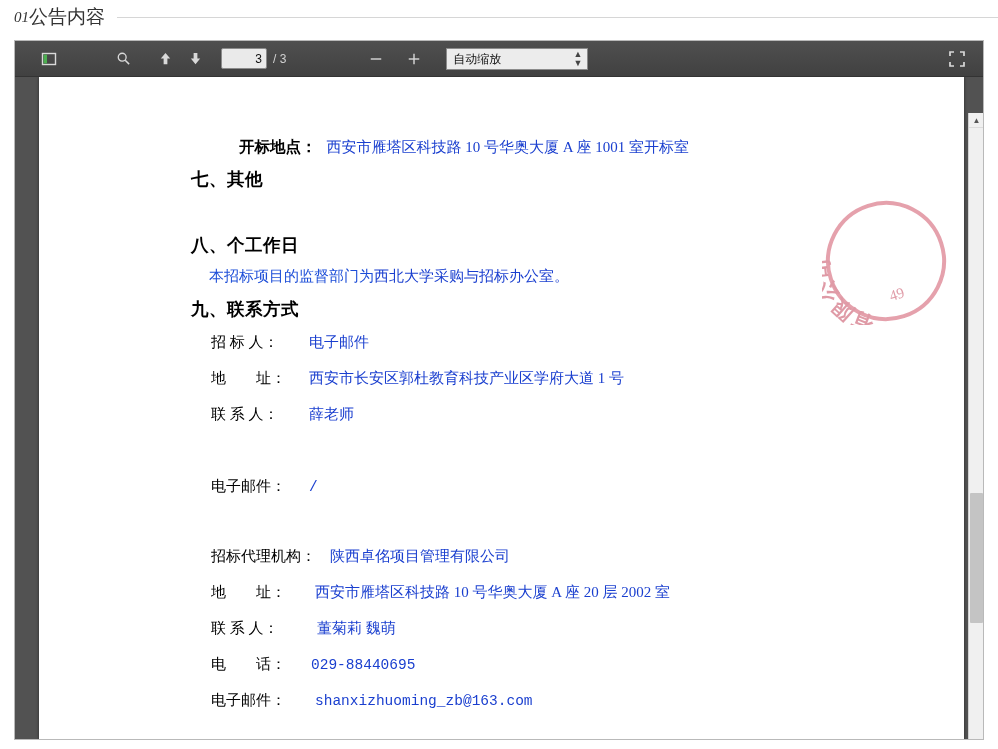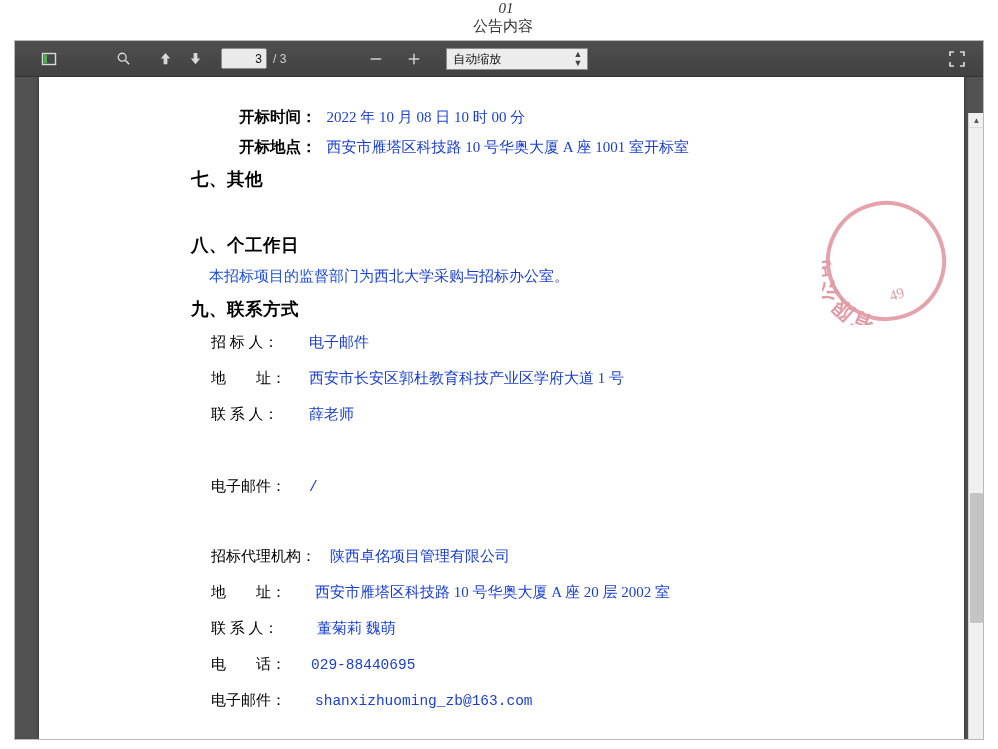--- a/index.html
+++ b/index.html
@@ -12,33 +12,31 @@
   }
 
   
   #section-header {
     position: absolute;
     left: 0; top: 0;
     width: 998px; height: 34px;
     display: flex;
     align-items: center;
     background: #ffffff;
-    flex-direction: column;
   }
   #section-header .sec-num {
     font-style: italic;
     font-size: 15px;
     color: #333;
     margin-left: 14px;
     font-family: "Liberation Serif", serif;
   }
   #section-header .sec-title {
-    font-size: 15px;
+    font-size: 19px;
     color: #333;
-    margin-left: 8px;
   }
   #section-header .sec-rule {
     flex: 1;
     height: 1px;
     background: #d6d6d6;
     margin-left: 12px;
     margin-right: 0px;
   }
 
   
@@ -300,24 +298,20 @@
         <path d="M16 12 L16 16 L12 16" fill="none" stroke="#d9d9d9" stroke-width="1.7"></path>
         <path d="M6 16 L2 16 L2 12" fill="none" stroke="#d9d9d9" stroke-width="1.7"></path>
       </svg>
     </div>
   </div>
 
   <div id="doc-area">
     <div id="page-canvas">
       <div id="page-inner" class="doc-text">
 
-        <div class="row" style="left:200px; top:30px;">
-          <span class="lbl">开标时间：</span>
-          <span class="val" style="margin-left:6px;">2022 年 10 月 08 日 10 时 00 分</span>
-        </div>
 
         <div class="row" style="left:200px; top:60px;">
           <span class="lbl">开标地点：</span>
           <span class="val" style="margin-left:6px;">西安市雁塔区科技路 10 号华奥大厦 A 座 1001 室开标室</span>
         </div>
 
         <div class="row" style="left:152px; top:90px;">
           <span class="heading">七、其他</span>
         </div>
 

